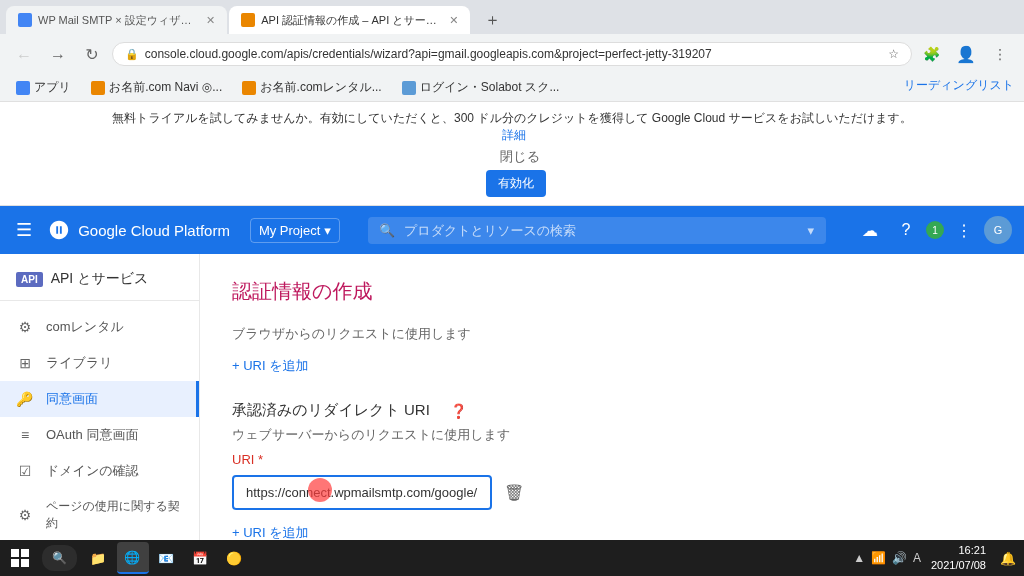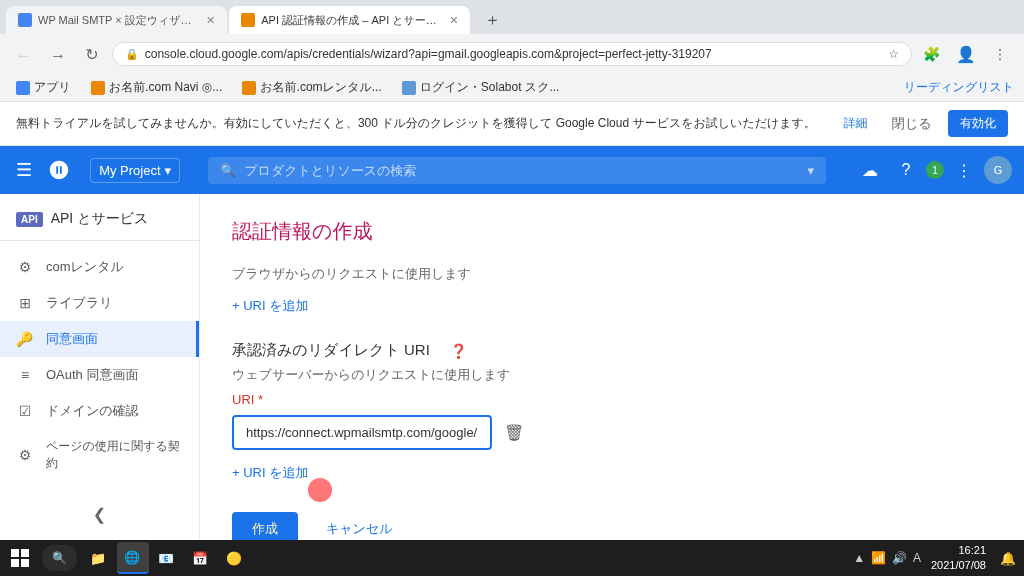--- a/index.html
+++ b/index.html
@@ -13,26 +13,26 @@
 
     .nav-bar { display: flex; align-items: center; padding: 6px 10px; background: #f1f3f4; gap: 6px; }
     .nav-btn { background: none; border: none; cursor: pointer; color: #666; font-size: 16px; padding: 4px; border-radius: 50%; width: 28px; height: 28px; display: flex; align-items: center; justify-content: center; }
     .nav-btn.disabled { color: #ccc; cursor: default; }
     .address-bar { flex: 1; display: flex; align-items: center; background: #fff; border: 1px solid #ddd; border-radius: 20px; padding: 4px 12px; font-size: 12px; color: #333; }
     .address-bar .lock-icon { color: #333; margin-right: 6px; font-size: 11px; }
     .address-text { flex: 1; color: #333; font-size: 12px; }
     .nav-action-btn { background: none; border: none; cursor: pointer; color: #666; font-size: 14px; padding: 4px; border-radius: 50%; width: 28px; height: 28px; display: flex; align-items: center; justify-content: center; }
 
     
-    .bookmarks-bar { display: flex; align-items: center; padding: 3px 10px; background: #f1f3f4; border-bottom: 1px solid #e0e0e0; gap: 8px; font-size: 12px; color: #333; }
+    .bookmarks-bar { display: flex; padding: 3px 10px; background: #f1f3f4; border-bottom: 1px solid #e0e0e0; gap: 8px; font-size: 12px; color: #333; }
     .bookmark-item { display: flex; align-items: center; gap: 4px; padding: 2px 6px; border-radius: 4px; cursor: pointer; white-space: nowrap; }
     .bm-icon { width: 14px; height: 14px; display: inline-block; border-radius: 2px; }
 
     
-    .promo-bar { background: #fff; border-bottom: 1px solid #e0e0e0; padding: 8px 16px; display: flex; align-items: center; font-size: 12px; color: #333; }
+    .promo-bar { background: #fff; border-bottom: 1px solid #e0e0e0; padding: 8px 16px; display: flex; align-items: center; font-size: 12px; color: #333; flex-direction: column; }
     .promo-bar .promo-text { flex: 1; }
     .promo-bar .promo-link { color: #1a73e8; text-decoration: none; margin-left: 4px; }
     .promo-bar .promo-close { background: none; border: none; cursor: pointer; color: #666; margin-left: 16px; padding: 4px 8px; }
     .promo-activate { background: #1a73e8; color: #fff; border: none; border-radius: 4px; padding: 5px 12px; cursor: pointer; font-size: 12px; margin-left: 8px; }
 
     
     .gcp-header { background: #1a73e8; display: flex; align-items: center; padding: 0 12px; height: 48px; gap: 12px; }
     .hamburger { color: #fff; font-size: 18px; cursor: pointer; padding: 4px; }
     .gcp-logo { display: flex; align-items: center; gap: 8px; color: #fff; font-size: 15px; font-weight: 400; white-space: nowrap; }
     .gcp-logo-icon { width: 22px; height: 22px; }
@@ -154,20 +154,21 @@
   <button class="promo-close">閉じる</button>
   <button class="promo-activate">有効化</button>
 </div>
 
 <div class="gcp-header">
   <span class="hamburger">☰</span>
   <div class="gcp-logo">
     <svg class="gcp-logo-icon" viewBox="0 0 24 24">
       <path fill="#fff" d="M12 2C6.48 2 2 6.48 2 12s4.48 10 10 10 10-4.48 10-10S17.52 2 12 2zm-1 14H9V8h2v8zm4 0h-2V8h2v8z"></path>
     </svg>
+    <span>Google Cloud Platform</span>
   </div>
   <div class="project-selector">
     <span>My Project</span>
     <span>▾</span>
   </div>
   <div class="search-bar">
     <span class="search-icon">🔍</span>
     <input type="text" placeholder="プロダクトとリソースの検索" style="">
     <span style="color:rgba(255,255,255,0.7);">▾</span>
   </div>

